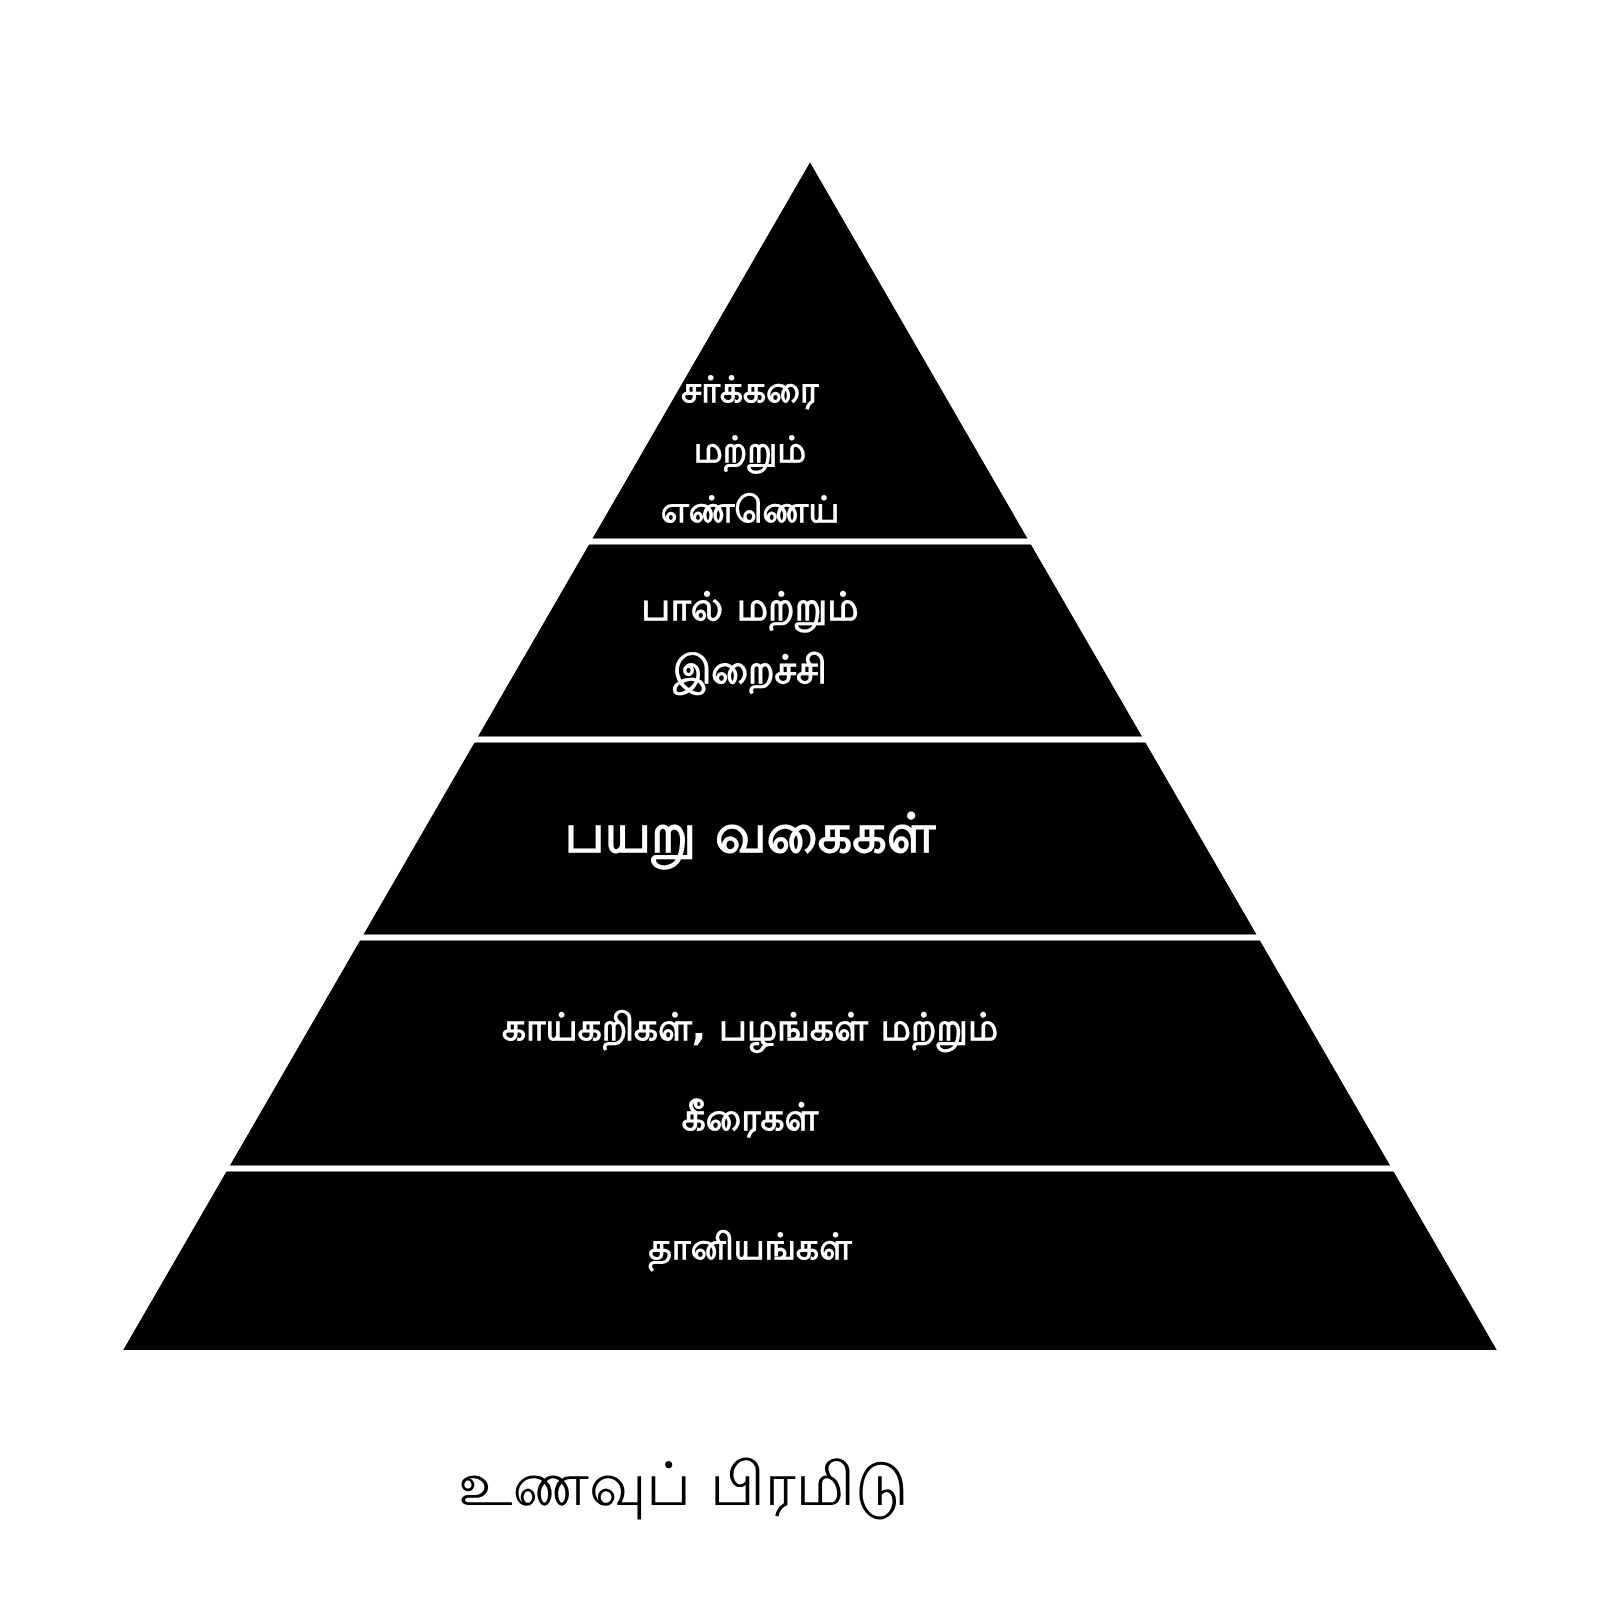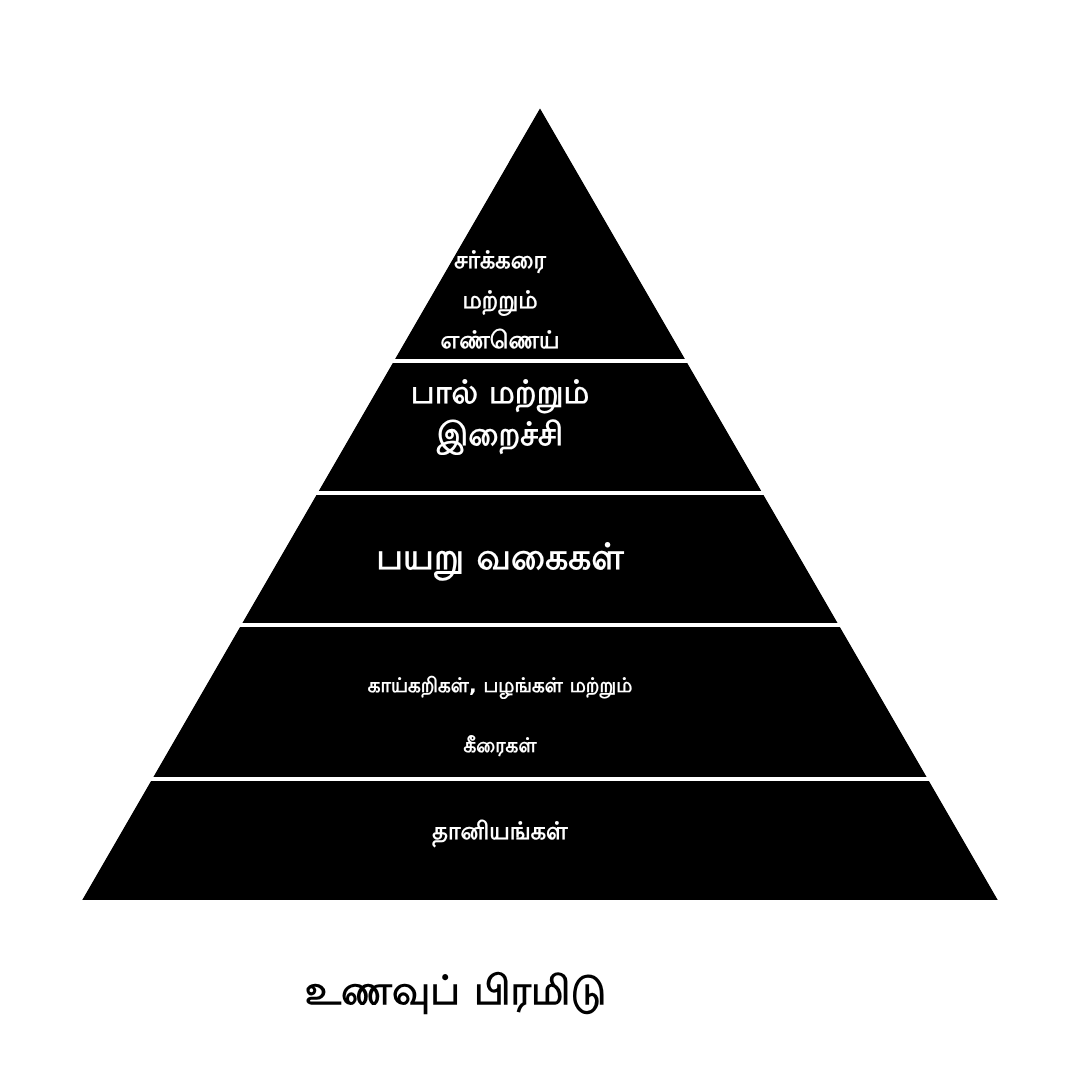--- a/index.html
+++ b/index.html
@@ -25,32 +25,32 @@
       position: absolute;
       left: 0;
       width: 1000px;
       text-align: center;
       color: #ffffff;
       font-weight: bold;
       line-height: 1.4;
       white-space: pre-line;
     }
     .layer-label.l1 { top: 240px; font-size: 24px; line-height: 40px; }
-    .layer-label.l2 { top: 371px; font-size: 32px; line-height: 42px; text-align: center; }
+    .layer-label.l2 { top: 384px; font-size: 26px; line-height: 42px; text-align: center; }
     .layer-label.l3 { top: 535px; font-size: 36px; line-height: 44px; }
-    .layer-label.l4 { top: 655px; font-size: 20px; line-height: 60px; }
+    .layer-label.l4 { top: 655px; font-size: 25px; line-height: 60px; }
     .layer-label.l5 { top: 808px; font-size: 24px; line-height: 46px; }
     .title {
       position: absolute;
       left: 0;
       top: 962px;
       width: 911px;
       text-align: center;
       color: #000000;
-      font-weight: bold;
+      font-weight: normal;
       font-size: 40px;
       line-height: 56px;
     }
   </style>
 </head>
 <body>
 
 <svg id="pyramid-svg" viewBox="0 0 1080 1080" xmlns="http://www.w3.org/2000/svg">
   <polygon points="540,108 998,900 82,900" fill="#000000"></polygon>
   <rect x="0" y="359" width="1080" height="4" fill="#ffffff"></rect>

